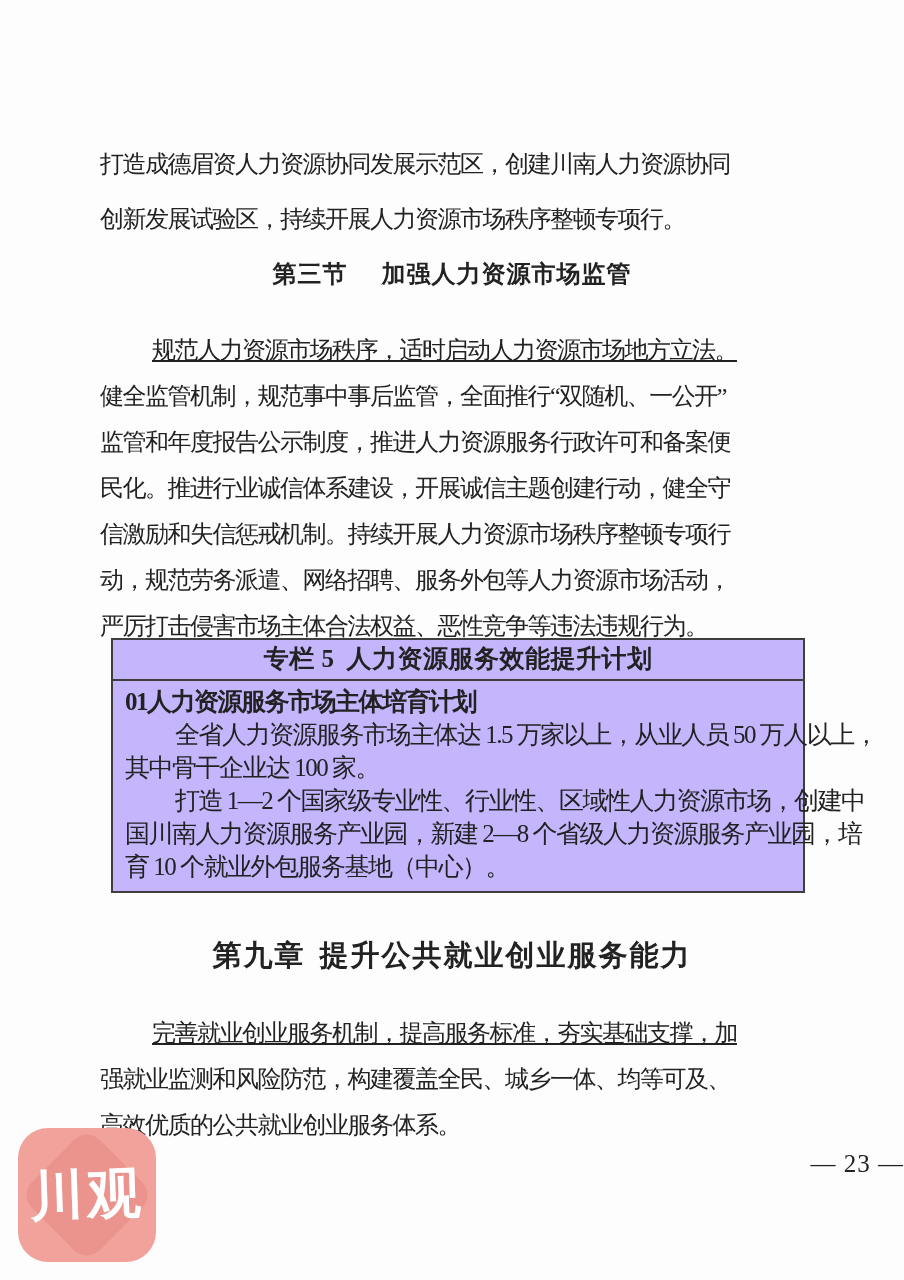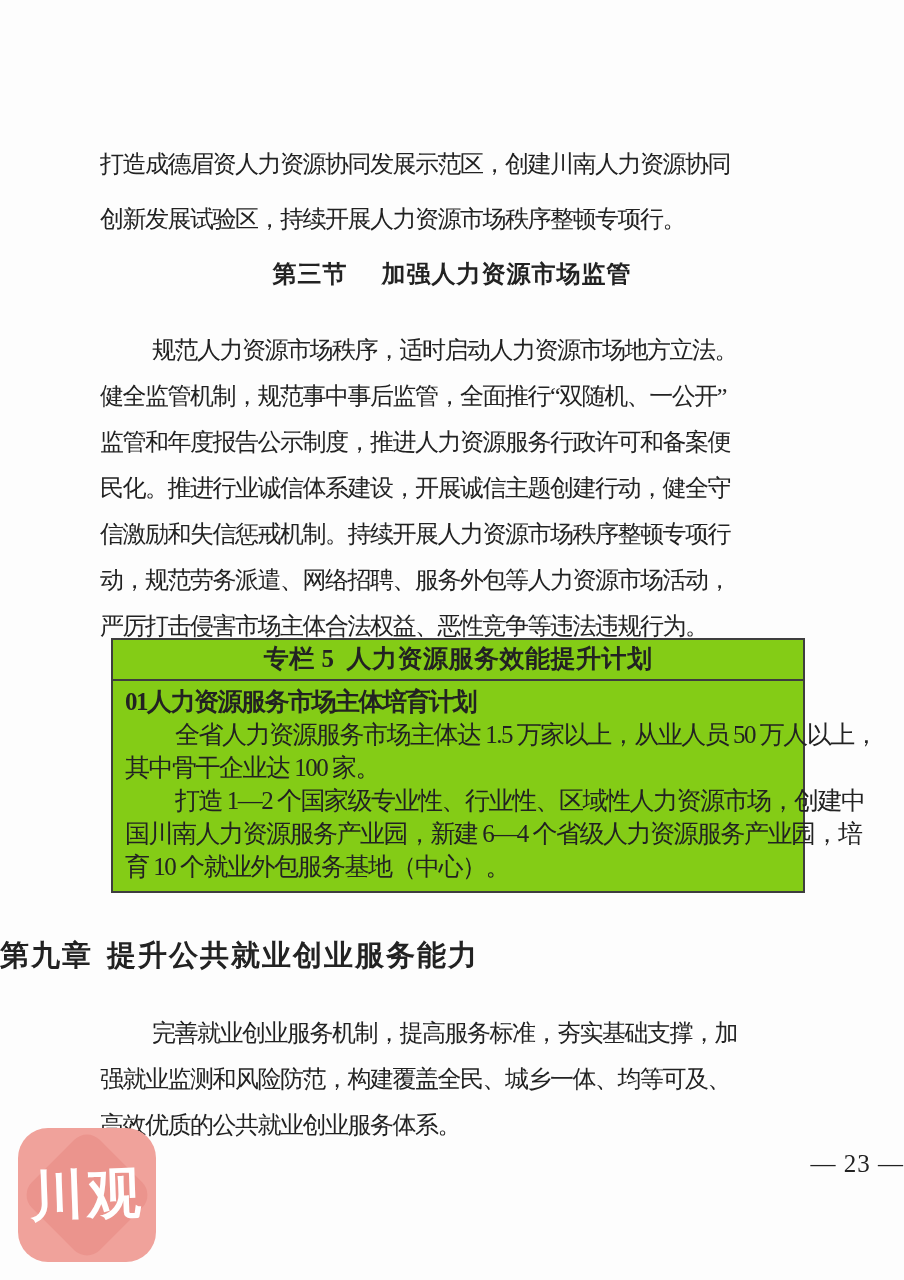--- a/index.html
+++ b/index.html
@@ -12,39 +12,39 @@
     overflow:hidden;
   }
   .page { position:absolute; inset:0; }
 
   
   .para { position:absolute; left:100px; width:700px; font-size:24px; letter-spacing:-1.5px; }
   .para .line { white-space:nowrap; }
   .p1 .line { line-height:55px; }
   .p2 .line { line-height:46px; }
   .p3 .line { line-height:46px; }
-  .indent { padding-left:52px; }
+  .indent { padding-left:52px;text-decoration:underline; }
 
   .sec-heading {
     position:absolute; top:258px; left:0; width:100%;
     text-align:center; font-weight:bold; font-size:24px; letter-spacing:1px;
   }
   .sec-heading .gap { display:inline-block; width:34px; }
 
   .chap-heading {
     position:absolute; top:936px; left:0; width:100%;
-    text-align:left; font-weight:bold; font-size:29px; letter-spacing:2px;
+    text-align:center; font-weight:bold; font-size:29px; letter-spacing:2px;
     font-family:"Liberation Sans","DejaVu Sans",sans-serif;
   }
   .chap-heading .gap { display:inline-block; width:14px; }
 
   
   .infobox {
     position:absolute; left:111px; top:638px; width:694px;
-    border:2px solid #3e3e3e; background:#84cc16;
+    border:2px solid #3e3e3e; background:#c4b5fd;
   }
   .infobox-title {
     text-align:center; font-weight:bold; font-size:25px; letter-spacing:0.5px;
     line-height:34px; padding:2px 0 3px; border-bottom:2px solid #3e3e3e;
   }
   .infobox-title .gap { display:inline-block; width:12px; }
   .infobox-body { padding:4px 12px 8px; font-size:25px; letter-spacing:-1.5px; }
   .infobox-body .line { line-height:33px; white-space:nowrap; }
   .item-head { font-weight:bold; }
   .item-head .num { }
@@ -100,21 +100,21 @@
     <div class="infobox-title">
       <span>专栏 5</span><span class="gap"></span><span>人力资源服务效能提升计划</span>
     </div>
     <div class="infobox-body">
       <div class="line item-head">
         <span class="num">01</span><span>人力资源服务市场主体培育计划</span>
       </div>
       <div class="line box-indent">全省人力资源服务市场主体达 1.5 万家以上，从业人员 50 万人以上，</div>
       <div class="line">其中骨干企业达 100 家。</div>
       <div class="line box-indent">打造 1—2 个国家级专业性、行业性、区域性人力资源市场，创建中</div>
-      <div class="line">国川南人力资源服务产业园，新建 6—4 个省级人力资源服务产业园，培</div>
+      <div class="line">国川南人力资源服务产业园，新建 2—8 个省级人力资源服务产业园，培</div>
       <div class="line">育 10 个就业外包服务基地（中心）。</div>
     </div>
   </div>
 
   <div class="chap-heading">
     <span>第九章</span><span class="gap"></span><span>提升公共就业创业服务能力</span>
   </div>
 
   <div class="para p3" style="top:1010px">
     <div class="line indent">完善就业创业服务机制，提高服务标准，夯实基础支撑，加</div>

